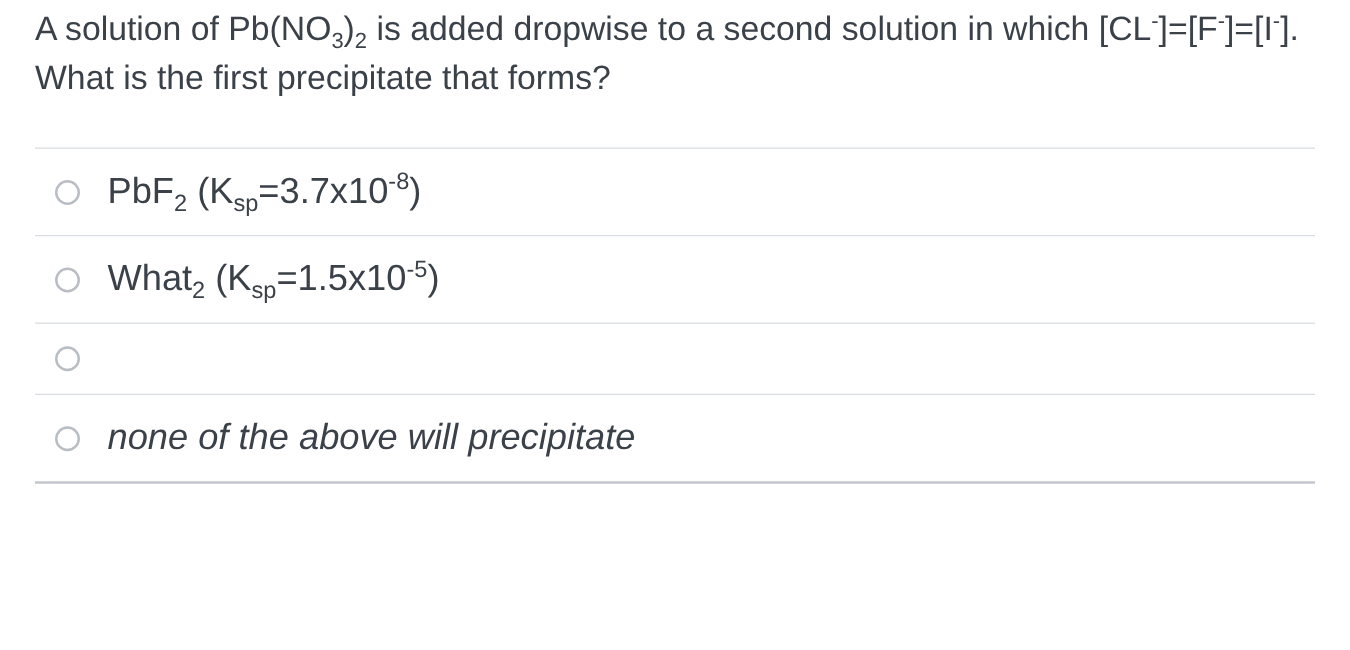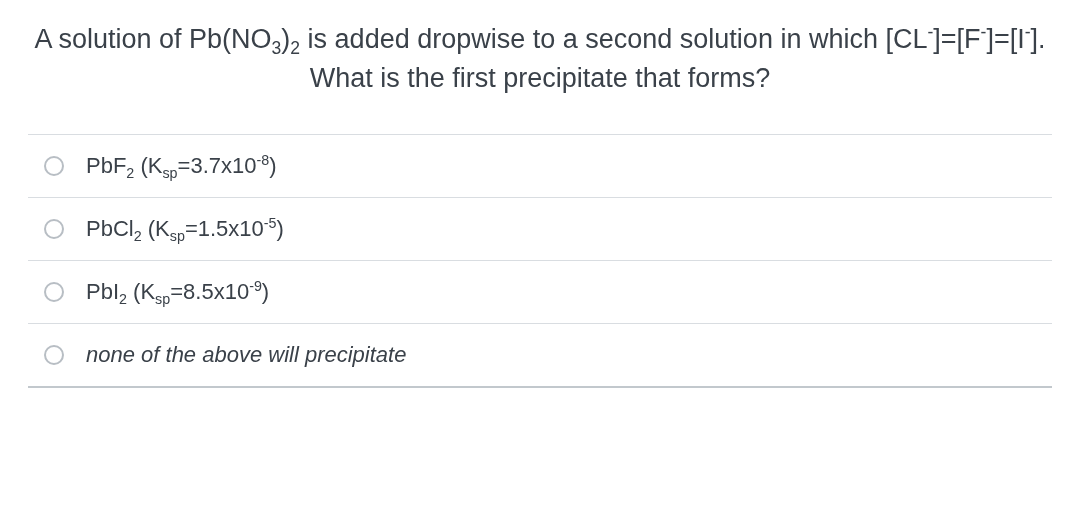--- a/index.html
+++ b/index.html
@@ -5,40 +5,39 @@
   html, body {
     margin: 0;
     padding: 0;
     width: 1080px;
     height: 520px;
     background: #fff;
     font-family: "Segoe UI", "Helvetica Neue", Arial, sans-serif;
     color: #3a4149;
   }
   .wrap {
-    padding: 20px 28px 0 28px;
+    padding: 4px 28px 0 28px;
     box-sizing: border-box;
     width: 100%;
-    text-align: center;
   }
   .question {
     font-size: 27px;
     line-height: 1.45;
     color: #3a4149;
     margin-bottom: 36px;
   }
   .options {
     border-top: 1px solid #d9dde1;
   }
   .option {
     display: flex;
     align-items: center;
     padding: 18px 10px 18px 16px;
     border-bottom: 1px solid #d9dde1;
-    font-size: 22px;
+    font-size: 29px;
     color: #3a4149;
     cursor: pointer;
   }
   .last-border {
     border-bottom: 2px solid #c2c8cd;
     font-style: italic;
   }
   .radio {
     width: 20px;
     height: 20px;
@@ -74,29 +73,26 @@
     <div class="option">
       <span class="radio"></span>
       <span class="label">
         <span>PbF</span><sub>2</sub><span> (K</span><sub>sp</sub><span>=3.7x10</span><sup>-8</sup><span>)</span>
       </span>
     </div>
 
     <div class="option">
       <span class="radio"></span>
       <span class="label">
-        <span>PbCl</span><sub>2</sub><span> (K</span><sub>sp</sub><span>=1.5x10</span><sup>-5</sup><span>)</span>
+        <span>What</span><sub>2</sub><span> (K</span><sub>sp</sub><span>=1.5x10</span><sup>-5</sup><span>)</span>
       </span>
     </div>
 
     <div class="option">
       <span class="radio"></span>
-      <span class="label">
-        <span>PbI</span><sub>2</sub><span> (K</span><sub>sp</sub><span>=8.5x10</span><sup>-9</sup><span>)</span>
-      </span>
     </div>
 
     <div class="option last-border">
       <span class="radio"></span>
       <span class="label">
         <span>none of the above will precipitate</span><sub></sub><span></span><sub></sub><span></span><sup></sup><span></span>
       </span>
     </div>
 
   </div>

